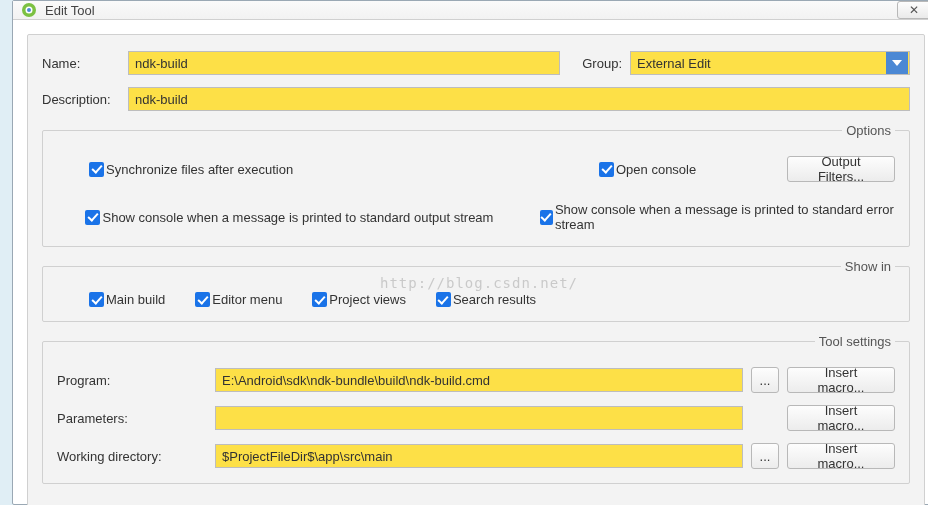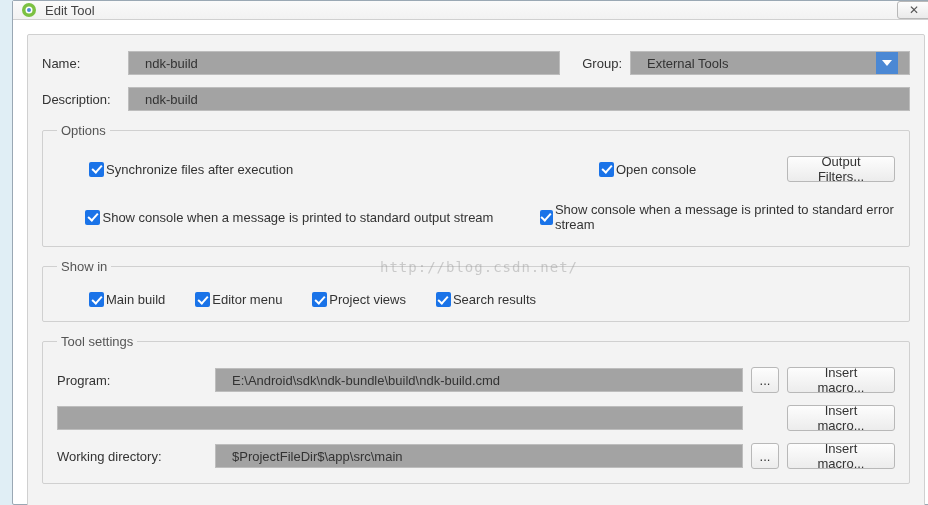--- a/index.html
+++ b/index.html
@@ -62,22 +62,22 @@
   padding: 16px 14px 12px 14px;
   display: flex;
   flex-direction: column;
   gap: 12px;
 }
 .row { display: flex; align-items: center; gap: 8px; }
 .label { color: #333; }
 input[type="text"], .combo {
   height: 24px;
   border: 1px solid #bdbdbd;
-  background: #a3a3a3;
-  padding: 0 16px;
+  background: #fde047;
+  padding: 0 6px;
   font-family: inherit;
   font-size: 13px;
   color: #333;
 }
 .combo {
   display: flex;
   align-items: center;
   justify-content: space-between;
   cursor: pointer;
 }
@@ -100,20 +100,21 @@
   border: 1px solid #d0d0d0;
   border-radius: 2px;
   background: #f3f3f3;
   position: relative;
   padding: 18px 14px 14px 14px;
 }
 legend {
   color: #555;
   font-size: 13px;
   padding: 0 4px;
+  text-align: right;
 }
 .check-row {
   display: flex;
   align-items: center;
   gap: 30px;
 }
 .chk {
   display: flex;
   align-items: center;
   gap: 2px;
@@ -171,21 +172,21 @@
 .settings-row .btn.small { flex-shrink: 0; }
 .settings-row .btn.insert { width: 108px; flex-shrink: 0; }
 .footer {
   display: flex;
   justify-content: flex-end;
   gap: 10px;
   padding-top: 12px;
 }
 .watermark {
   position: absolute;
-  top: 259px;
+  top: 275px;
   left: 380px;
   color: rgba(150,150,150,0.45);
   font-size: 14px;
   letter-spacing: 1px;
   font-family: monospace;
   pointer-events: none;
 }
 </style>
 </head>
 <body>
@@ -202,21 +203,21 @@
   </div>
 
   <div class="content">
     <div class="panel">
 
       <div class="row">
         <span class="label" style="width:78px;">Name:</span>
         <input type="text" style="flex: 1 1 0%;" value="ndk-build">
         <span class="label" style="margin-left:14px;">Group:</span>
         <div class="combo" style="width:280px;">
-          <span>External Tools</span>
+          <span>External Edit</span>
           <span class="arrow"></span>
         </div>
       </div>
 
       <div class="row">
         <span class="label" style="width:78px;">Description:</span>
         <input type="text" style="flex: 1 1 0%;" value="ndk-build">
       </div>
 
       <fieldset>
@@ -274,20 +275,21 @@
         <legend>Tool settings</legend>
 
         <div class="settings-row">
           <span class="settings-label">Program:</span>
           <input type="text" value="E:\Android\sdk\ndk-bundle\build\ndk-build.cmd" style="">
           <button class="btn small">...</button>
           <button class="btn insert">Insert macro...</button>
         </div>
 
         <div class="settings-row">
+          <span class="settings-label">Parameters:</span>
           <input type="text" style="margin-right: 36px;" value="">
           <button class="btn insert">Insert macro...</button>
         </div>
 
         <div class="settings-row">
           <span class="settings-label">Working directory:</span>
           <input type="text" value="$ProjectFileDir$\app\src\main" style="">
           <button class="btn small">...</button>
           <button class="btn insert">Insert macro...</button>
         </div>

